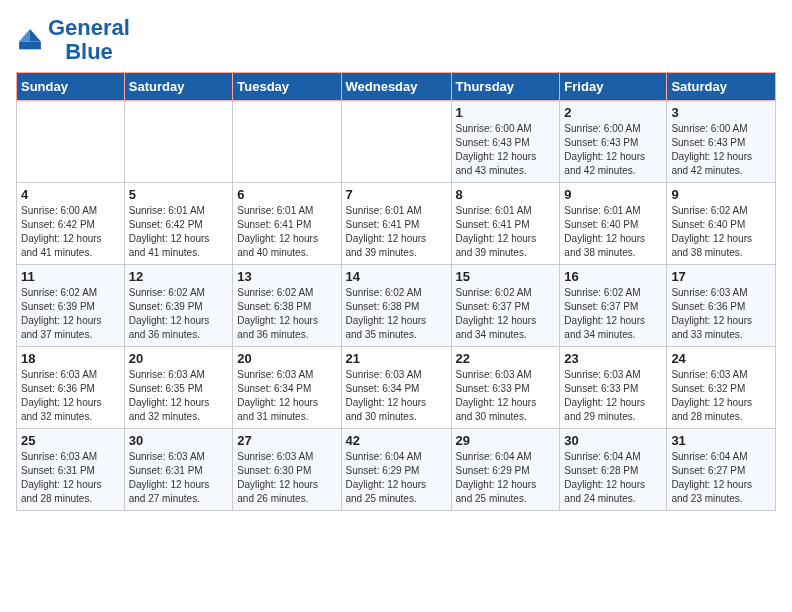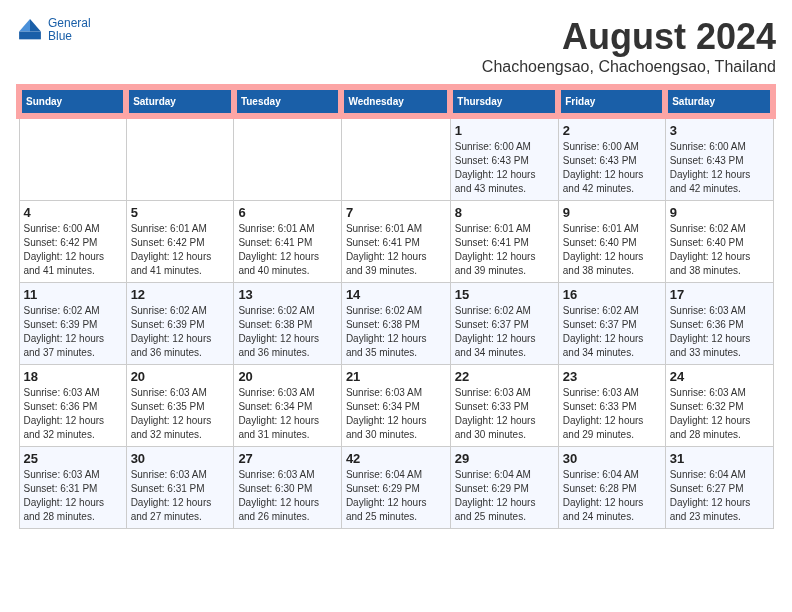--- a/index.html
+++ b/index.html
@@ -15,24 +15,25 @@
       align-items: flex-start;
       justify-content: space-between;
       margin-bottom: 8px;
     }
     .logo {
       display: flex;
       align-items: center;
       gap: 4px;
     }
     .logo-text {
-      font-size: 12px;
-      font-weight: normal;
+      font-size: 22px;
+      font-weight: bold;
       color: #333;
       line-height: 1.1;
+      text-align: center;
     }
     .logo-text span {
       color: #1a5fa8;
     }
     .logo-icon {
       width: 28px;
       height: 28px;
     }
     .title-block {
       text-align: right;
@@ -50,23 +51,23 @@
     table {
       width: 100%;
       border-collapse: collapse;
       font-size: 11px;
     }
     thead tr th {
       background-color: #1a5fa8;
       color: #fff;
       padding: 6px 4px;
       text-align: left;
-      font-size: 10px;
+      font-size: 13px;
       font-weight: bold;
-      border: 6px solid #fca5a5;
+      border: 1px solid #fca5a5;
     }
     tbody tr td {
       border: 1px solid #ccc;
       vertical-align: top;
       padding: 4px;
       height: 80px;
       width: 113px;
       background: #fff;
     }
     tbody tr:nth-child(odd) td {
@@ -98,24 +99,20 @@
       <polygon points="18,4 4,20 18,20" fill="#4a90d9"></polygon>
       <rect x="4" y="20" width="28" height="10" fill="#1a5fa8"></rect>
     </svg>
     <div>
       <div class="logo-text">
         <span>General</span><br>
         <span>Blue</span>
       </div>
     </div>
   </div>
-  <div class="title-block">
-    <h1>August 2024</h1>
-    <h2>Chachoengsao, Chachoengsao, Thailand</h2>
-  </div>
 </div>
 
 <table>
   <thead>
     <tr>
     <th>Sunday</th>
         <th>Saturday</th>
         <th>Tuesday</th>
         <th>Wednesday</th>
         <th>Thursday</th>

